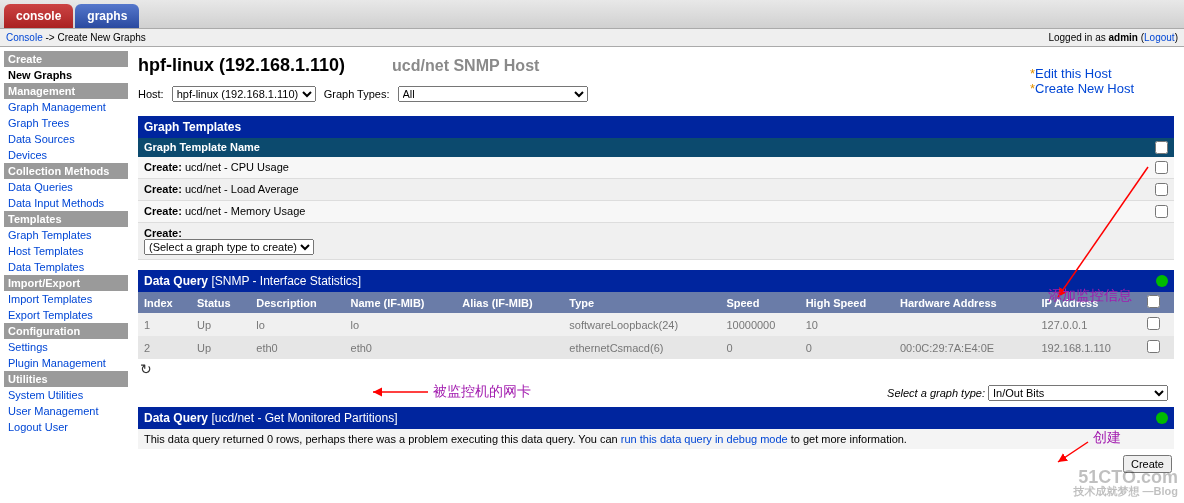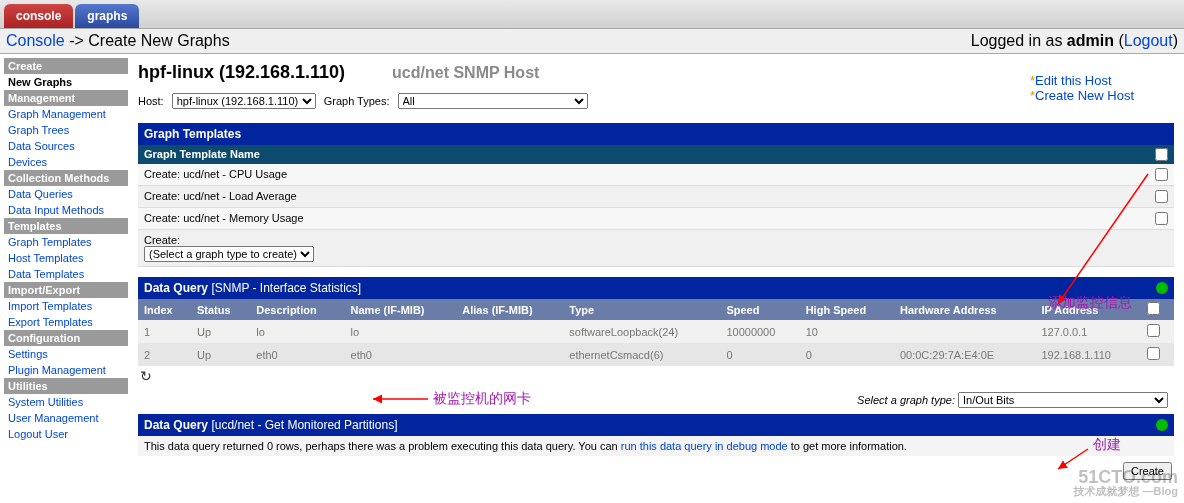--- a/index.html
+++ b/index.html
@@ -4,21 +4,21 @@
 <style>
 * { box-sizing: border-box; margin: 0; padding: 0; font-family: Arial, sans-serif; }
 body { font-size: 11px; background: #fff; color: #000; width: 1184px; }
 a { color: #0046d5; text-decoration: none; }
 
 .top-tabs { background: linear-gradient(#e8e8e8, #d0d0d0); height: 28px; padding-left: 4px; display: flex; align-items: flex-end; }
 .tab { display: inline-block; padding: 5px 12px; border-radius: 6px 6px 0 0; margin-right: 2px; font-size: 12px; font-weight: bold; color: #fff; cursor: pointer; }
 .tab-console { background: linear-gradient(#c44,#a22); }
 .tab-graphs { background: linear-gradient(#5577cc,#2a4aa0); }
 
-.breadcrumb-bar { background: #efefef; border-top:1px solid #aaa; border-bottom:1px solid #aaa; padding: 3px 6px; display:flex; justify-content:space-between; font-size:16px; }
+.breadcrumb-bar { background: #efefef; border-top:1px solid #aaa; border-bottom:1px solid #aaa; padding: 3px 6px; display:flex; justify-content:space-between; font-size:10px; }
 .breadcrumb-bar .right { text-align:right; }
 
 .layout { display:flex; }
 .sidebar { width: 128px; background:#fff; padding:4px 0 4px 4px; }
 .sidebar .hdr { background:#9a9a9a; color:#fff; font-weight:bold; padding:2px 4px; font-size:11px; }
 .sidebar .item { padding:2px 4px; color:#0046d5; cursor:pointer; font-size:11px; }
 .sidebar .item.sel { font-weight:bold; color:#000; }
 
 .main { flex:1; padding:8px 10px 0 10px; }
 .title-row { display:flex; align-items:center; gap:40px; }
@@ -33,32 +33,32 @@
 .section-bar { background:#00259e; color:#fff; font-weight:bold; padding:4px 6px; font-size:12px; }
 .section-bar.dq { display:flex; justify-content:space-between; align-items:center; }
 .section-bar .qname { font-weight:normal; }
 .green-circle { width:12px; height:12px; border-radius:50%; background:#0b0; display:inline-block; }
 
 .sub-bar { background:#0c4a6e; color:#fff; font-size:11px; padding:3px 6px; display:flex; justify-content:space-between; font-weight:bold;}
 .sub-bar input[type=checkbox]{ }
 
 .gt-row { border-bottom:1px solid #ddd; padding:4px 6px; display:flex; justify-content:space-between; background:#f0f0f0; font-size:11px;}
 .gt-row:nth-child(odd){background:#f7f7f7;}
-.gt-row .lbl b { font-weight:normal; }
+.gt-row .lbl b { font-weight:bold; }
 .gt-row select { font-size:11px; }
 
 table.dq-table { width:100%; border-collapse:collapse; font-size:11px; }
 table.dq-table thead th { background:#6a7ca8; color:#fff; text-align:left; padding:3px 6px; font-weight:bold; font-size:11px;}
 table.dq-table tbody td { padding:4px 6px; color:#777; background:#f0f0f0; }
 table.dq-table tbody tr:nth-child(even) td { background:#e6e6e6; }
 
 .reload-icon { display:inline-block; font-size:14px; color:#333; cursor:pointer; padding:2px;}
 
 .select-type-row { text-align:right; padding:6px; font-style:italic; font-size:11px;}
-.select-type-row select { font-size:11px; width:210px; font-style:normal;}
+.select-type-row select { font-size:11px; width:180px; font-style:normal;}
 
 .note-row { background:#f4f4f4; padding:4px 6px; font-size:11px; }
 
 .create-row { text-align:right; padding:6px 2px 30px 0;}
 .create-row button { font-size:11px; padding:1px 6px;}
 
 
 .anno { position:absolute; color:#a21caf; font-size:14px; pointer-events:none; }
 .arrow-svg { position:absolute; pointer-events:none; }
 

